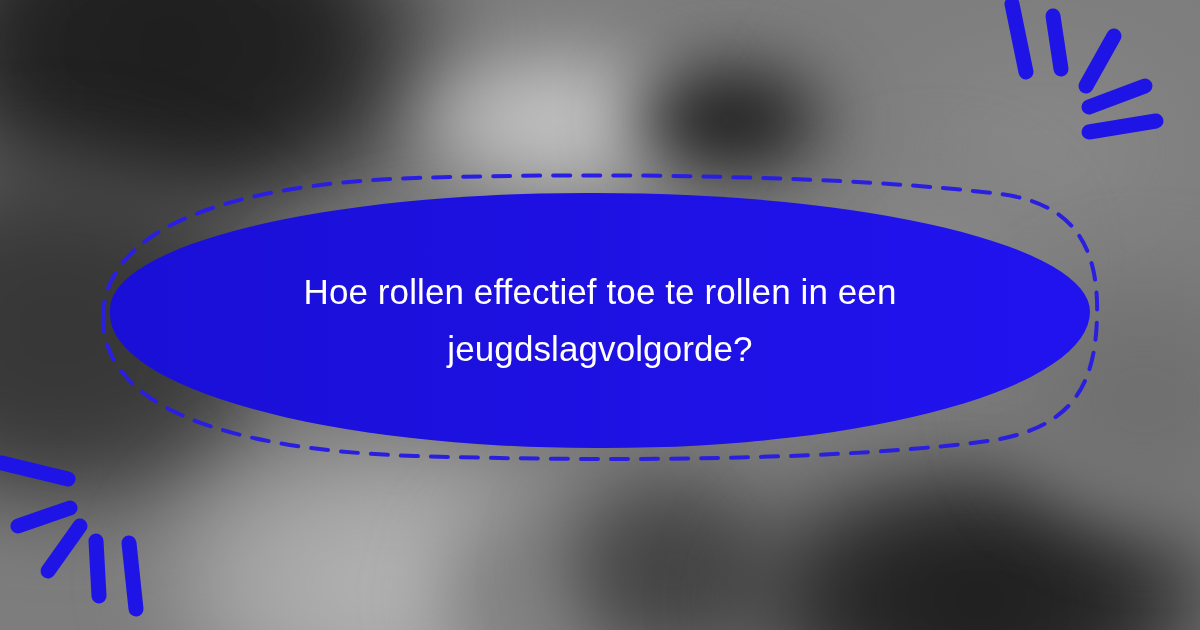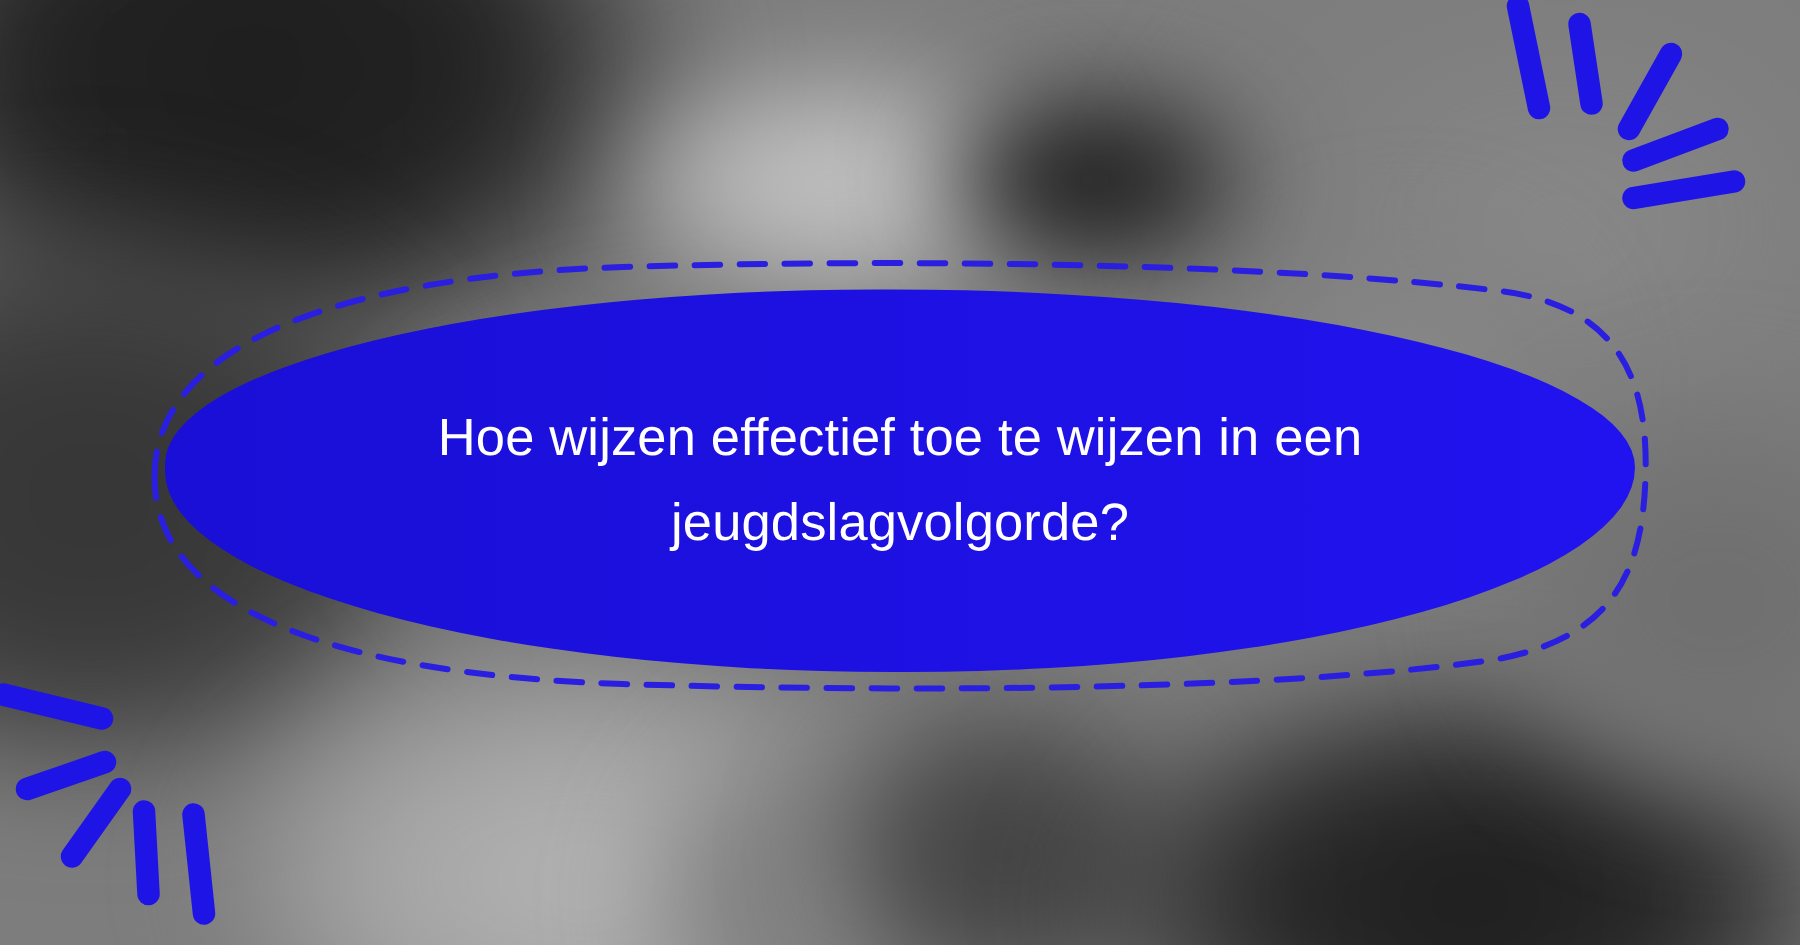--- a/index.html
+++ b/index.html
@@ -145,18 +145,18 @@
       <path d="M 8 150
                C 8 62, 130 16, 320 10
                C 520 4, 760 8, 905 26
                C 985 36, 1004 86, 1002 150
                C 1000 214, 980 258, 900 272
                C 760 292, 520 294, 320 288
                C 130 282, 8 238, 8 150 Z" fill="none" stroke="#2a1fe0" stroke-width="4" stroke-dasharray="17 13" stroke-linecap="round"></path>
     </svg>
 
     <div id="blue-blob" style="background: linear-gradient(90deg, rgb(26, 15, 214) 0%, rgb(33, 19, 239) 100%);">
-      <h1 id="headline" style="color: rgb(255, 255, 255);">Hoe wijzen effectief toe te wijzen in een jeugdslagvolgorde?</h1>
+      <h1 id="headline" style="color: rgb(255, 255, 255);">Hoe rollen effectief toe te rollen in een jeugdslagvolgorde?</h1>
     </div>
 
   </div>
 
 </div>
 
 </body></html>

